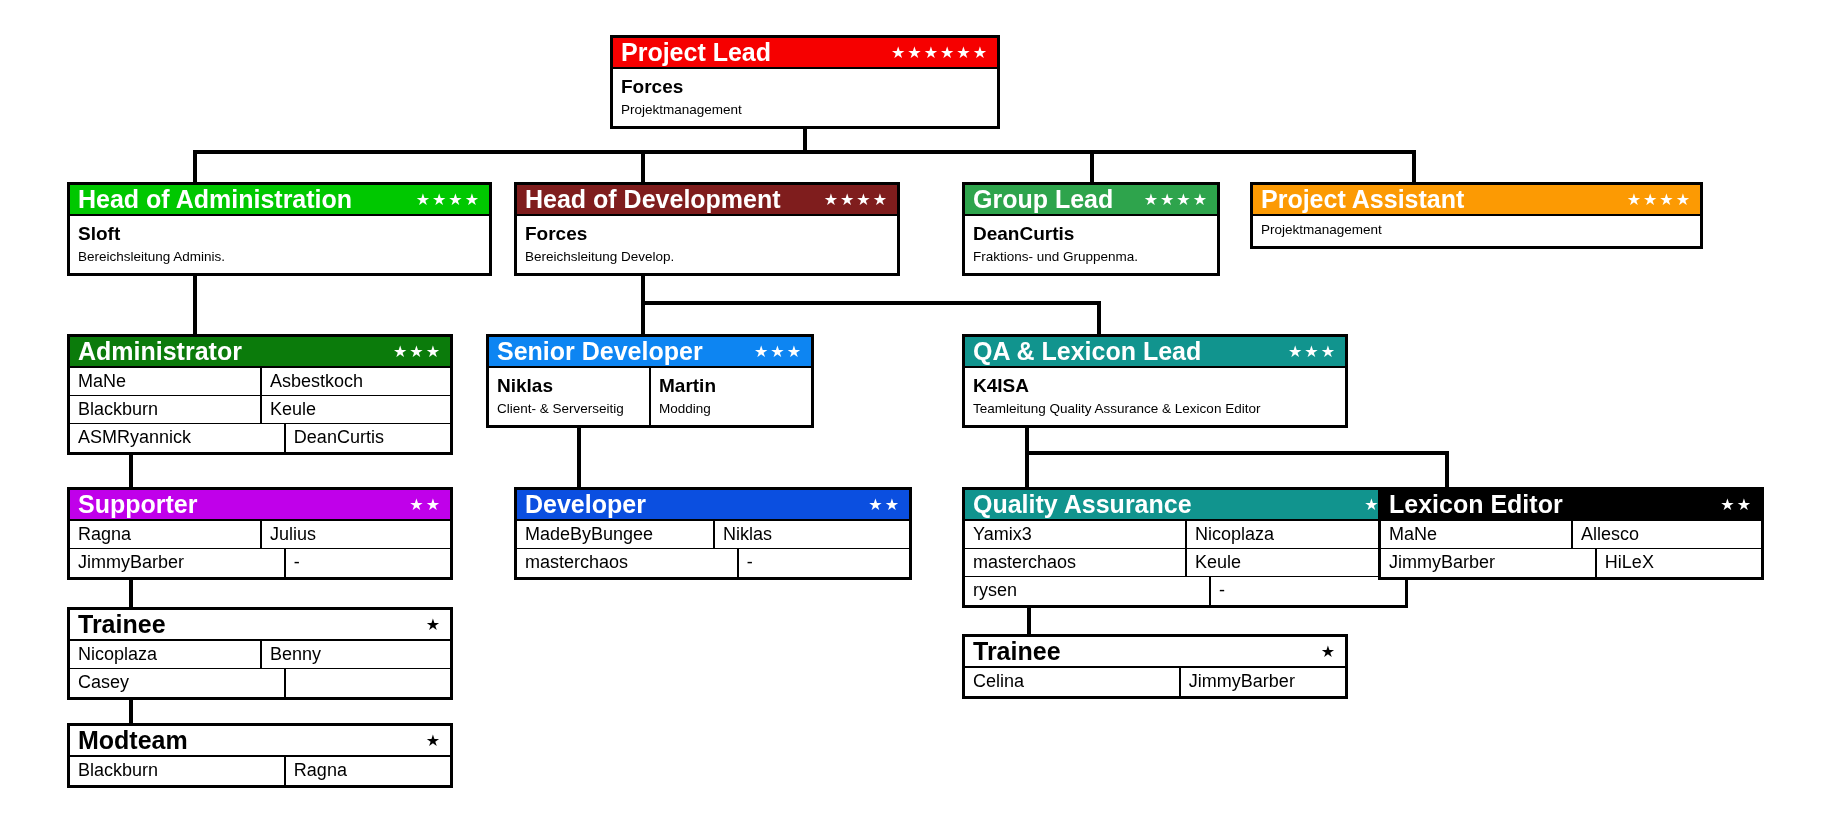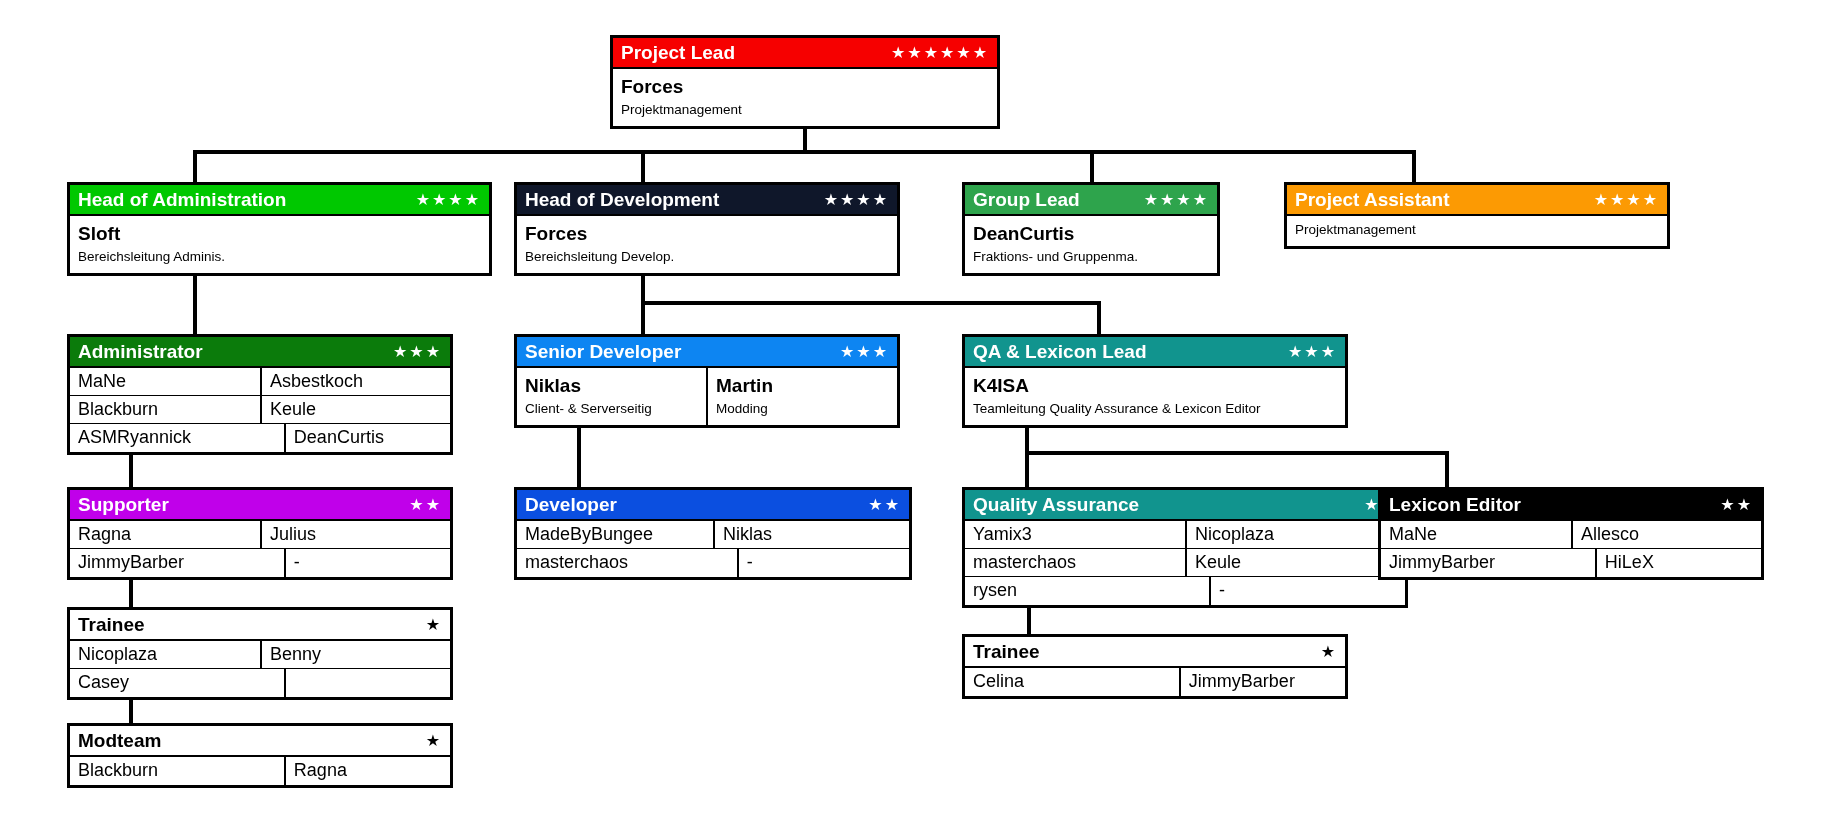--- a/index.html
+++ b/index.html
@@ -2,21 +2,21 @@
 <html><head>
 <meta charset="utf-8">
 <style>
   html,body{margin:0;padding:0;background:#ffffff;}
   body{font-family:"Liberation Sans",sans-serif;}
   .canvas{position:relative;width:1827px;height:818px;background:#ffffff;overflow:hidden;}
   .connector{position:absolute;background:#000000;}
   .node{position:absolute;border:3px solid #000000;background:#ffffff;box-sizing:border-box;}
   .node-header{height:31px;display:flex;align-items:center;justify-content:space-between;
     padding:0 8px;border-bottom:2px solid #000000;box-sizing:border-box;}
-  .node-title{font-weight:bold;font-size:19px;white-space:nowrap;}
+  .node-title{font-weight:bold;font-size:25px;white-space:nowrap;}
   .stars{font-size:16px;letter-spacing:2px;white-space:nowrap;line-height:1;}
   .profile-cols{display:flex;align-items:flex-end;}
   .profile-col{flex:1;padding:4px 8px 7px 8px;min-width:0;}
   .profile-col.divided{border-left:2px solid #000000;}
   .member-name{font-size:19px;font-weight:bold;line-height:27px;white-space:nowrap;overflow:hidden;}
   .member-role{font-size:13.5px;line-height:19px;white-space:nowrap;overflow:hidden;}
   .trow{display:flex;height:28px;box-sizing:border-box;border-bottom:1px solid #000000;}
   .trow:last-child{border-bottom:none;gap:48px;}
   .tcell{width:50%;box-sizing:border-box;font-size:18px;line-height:27px;padding:0 8px;
     white-space:nowrap;overflow:hidden;}
@@ -62,21 +62,21 @@
         <span class="stars">★★★★</span>
       </div>
       <div class="profile-cols">
         <div class="profile-col">
           <div class="member-name">Sloft</div>
           <div class="member-role">Bereichsleitung Adminis.</div>
         </div>
       </div>
     </div>
     <div class="node" style="left: 514px; top: 182px; width: 386px;">
-      <div class="node-header" style="background: #0f172a; color: rgb(255, 255, 255);">
+      <div class="node-header" style="background: #7f1d1d; color: rgb(255, 255, 255);">
         <span class="node-title">Head of Development</span>
         <span class="stars">★★★★</span>
       </div>
       <div class="profile-cols">
         <div class="profile-col">
           <div class="member-name">Forces</div>
           <div class="member-role">Bereichsleitung Develop.</div>
         </div>
       </div>
     </div>
@@ -85,21 +85,21 @@
         <span class="node-title">Group Lead</span>
         <span class="stars">★★★★</span>
       </div>
       <div class="profile-cols">
         <div class="profile-col">
           <div class="member-name">DeanCurtis</div>
           <div class="member-role">Fraktions- und Gruppenma.</div>
         </div>
       </div>
     </div>
-    <div class="node" style="left: 1284px; top: 182px; width: 386px;">
+    <div class="node" style="left: 1250px; top: 182px; width: 453px;">
       <div class="node-header" style="background: rgb(252, 154, 3); color: rgb(255, 255, 255);">
         <span class="node-title">Project Assistant</span>
         <span class="stars">★★★★</span>
       </div>
       <div class="profile-cols">
         <div class="profile-col">
           <div class="member-role">Projektmanagement</div>
         </div>
       </div>
     </div>
@@ -114,21 +114,21 @@
       </div>
       <div class="trow">
         <div class="tcell">Blackburn</div>
         <div class="tcell divided">Keule</div>
       </div>
       <div class="trow">
         <div class="tcell">ASMRyannick</div>
         <div class="tcell divided">DeanCurtis</div>
       </div>
     </div>
-    <div class="node" style="left: 514px; top: 334px; width: 386px;">
+    <div class="node" style="left: 486px; top: 334px; width: 328px;">
       <div class="node-header" style="background: rgb(13, 133, 242); color: rgb(255, 255, 255);">
         <span class="node-title">Senior Developer</span>
         <span class="stars">★★★</span>
       </div>
       <div class="profile-cols">
         <div class="profile-col">
           <div class="member-name">Niklas</div>
           <div class="member-role">Client- &amp; Serverseitig</div>
         </div>
         <div class="profile-col divided">

